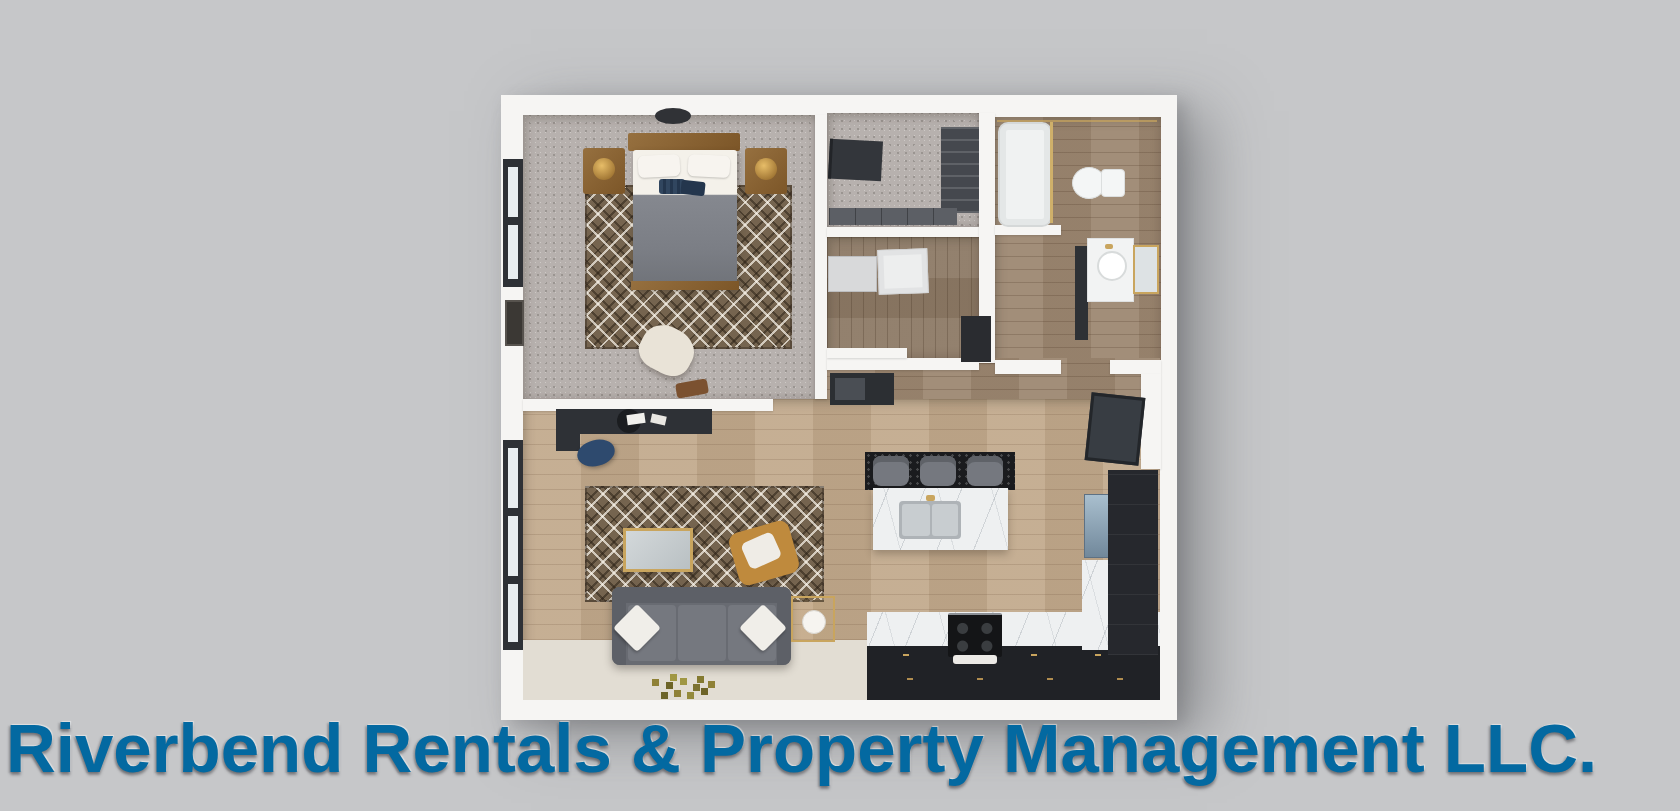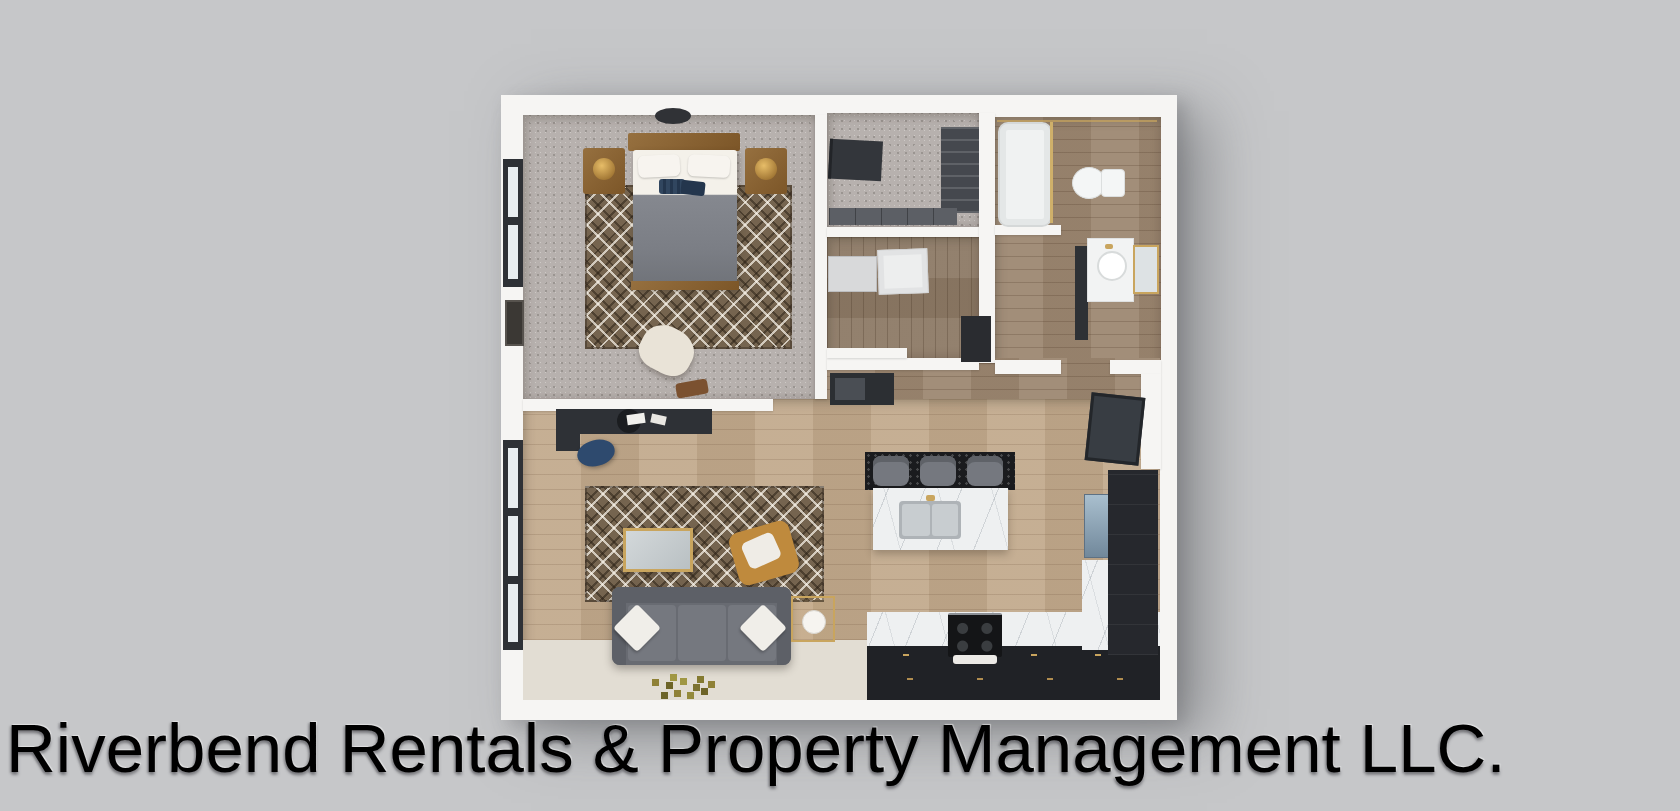--- a/index.html
+++ b/index.html
@@ -28,22 +28,22 @@
     background-image:repeating-linear-gradient(112deg, transparent 0 14px, rgba(150,158,166,.35) 14px 15px, transparent 15px 34px),
                      repeating-linear-gradient(75deg, transparent 0 26px, rgba(150,158,166,.22) 26px 27px, transparent 27px 52px);}
   .rug{background-color:#75644f;border:2px solid rgba(59,48,38,.5);
     background-image:
       repeating-linear-gradient(45deg, rgba(250,245,235,0) 0 5px, rgba(250,245,235,.7) 5px 7px, transparent 7px 16px),
       repeating-linear-gradient(-45deg, rgba(250,245,235,0) 0 5px, rgba(250,245,235,.7) 5px 7px, transparent 7px 16px),
       repeating-linear-gradient(45deg, rgba(40,30,20,0) 0 11px, rgba(40,30,20,.5) 11px 13px, transparent 13px 16px),
       repeating-linear-gradient(-45deg, rgba(40,30,20,0) 0 11px, rgba(40,30,20,.5) 11px 13px, transparent 13px 16px);}
   .wood-furn{background:linear-gradient(135deg,#96703f,#7c5628);}
   .watermark{position:absolute;left:6px;top:714px;font-size:69px;line-height:1;
-    color:#000000;white-space:nowrap;letter-spacing:0;
-    text-shadow:0 3px 3px rgba(72,72,78,.55), -2px 1px 2px rgba(105,105,110,.4), 1px -1px 1px rgba(255,255,255,.5);}
+    color:#0369a1;white-space:nowrap;letter-spacing:0;
+    text-shadow:0 3px 3px rgba(72,72,78,.55), -2px 1px 2px rgba(105,105,110,.4), 1px -1px 1px rgba(255,255,255,.5);font-weight:bold;}
 </style>
 </head>
 <body>
 
 <div class="plan">
 
   <div class="abs floor carpet" style="left:22px;top:20px;width:293px;height:284px;"></div>
   <div class="abs floor carpet" style="left:326px;top:18px;width:152px;height:114px;"></div>
   <div class="abs floor woodV" style="left:326px;top:142px;width:152px;height:121px;"></div>
   <div class="abs floor woodD" style="left:494px;top:22px;width:166px;height:257px;"></div>

